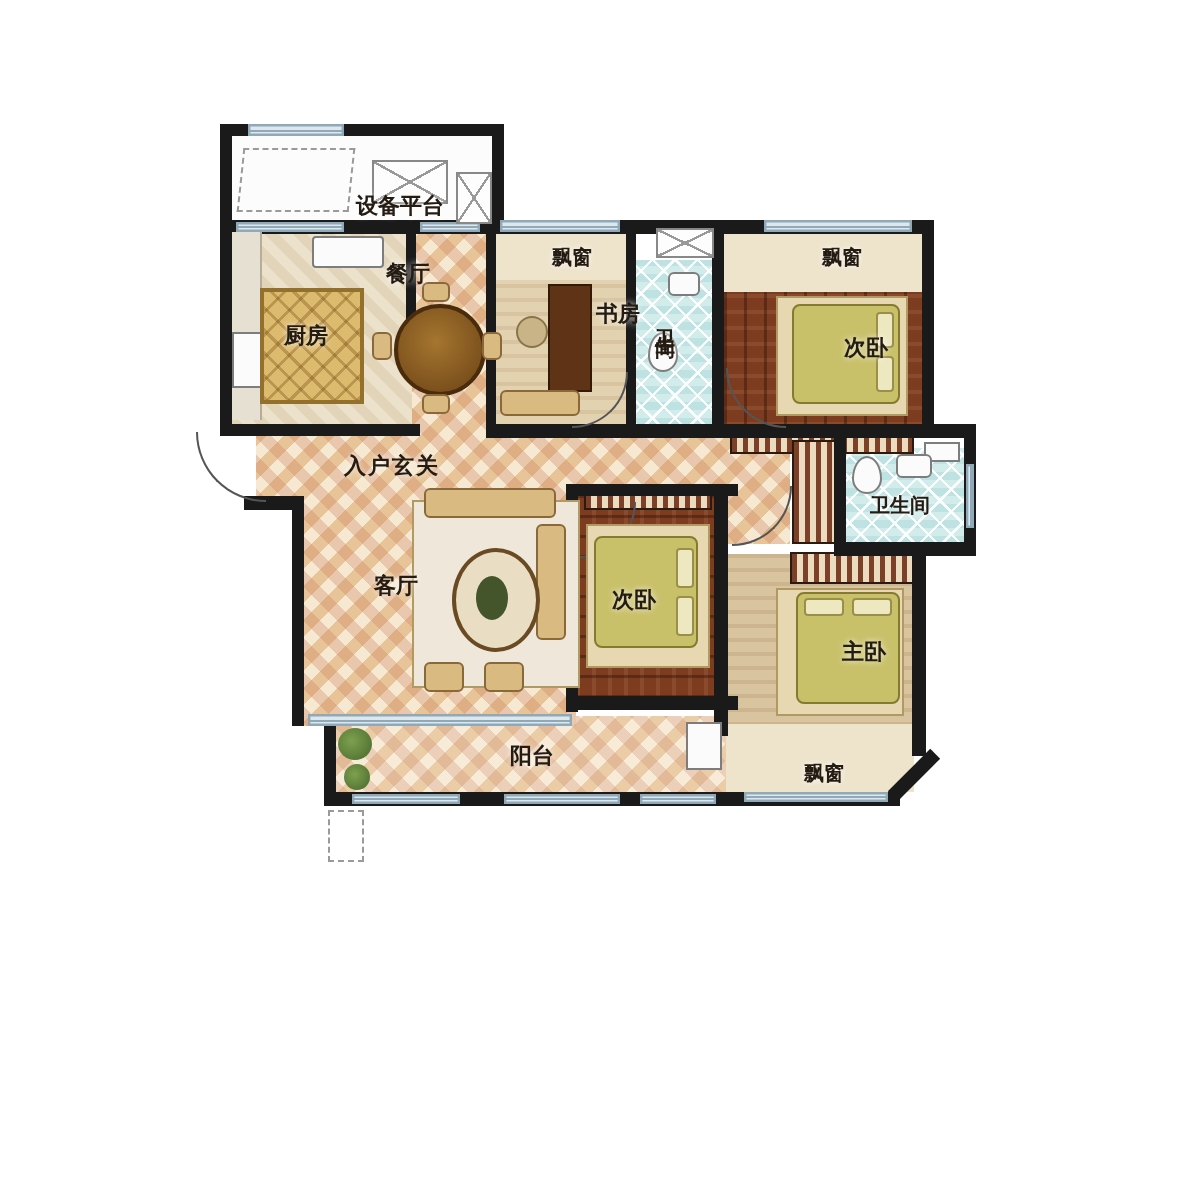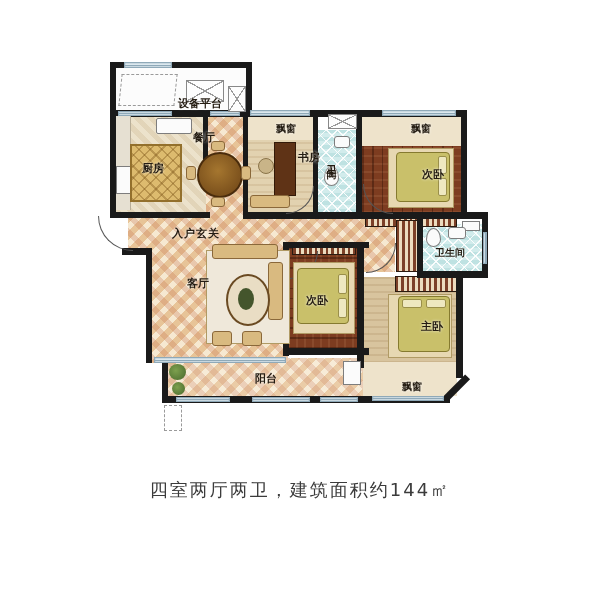--- a/index.html
+++ b/index.html
@@ -179,22 +179,21 @@
 
   <span class="lbl" style="left:200px;top:103px;font-size:11px;">设备平台</span>
   <span class="lbl" style="left:153px;top:168px;font-size:11px;">厨房</span>
   <span class="lbl" style="left:204px;top:137px;font-size:11px;">餐厅</span>
   <span class="lbl" style="left:286px;top:129px;font-size:10px;">飘窗</span>
   <span class="lbl" style="left:309px;top:157px;font-size:11px;">书房</span>
   <span class="lbl lbl-v" style="left:331px;top:160px;font-size:10px;">卫生间</span>
   <span class="lbl" style="left:421px;top:129px;font-size:10px;">飘窗</span>
   <span class="lbl" style="left:433px;top:174px;font-size:11px;">次卧</span>
   <span class="lbl" style="left:196px;top:233px;font-size:11px;letter-spacing:1px;">入户玄关</span>
-  <span class="lbl" style="left:198px;top:283px;font-size:11px;">客厅</span>
+  <span class="lbl" style="left:198px;top:293px;font-size:11px;">客厅</span>
   <span class="lbl" style="left:317px;top:300px;font-size:11px;">次卧</span>
   <span class="lbl" style="left:450px;top:253px;font-size:10px;">卫生间</span>
   <span class="lbl" style="left:432px;top:326px;font-size:11px;">主卧</span>
   <span class="lbl" style="left:266px;top:378px;font-size:11px;">阳台</span>
   <span class="lbl" style="left:412px;top:387px;font-size:10px;">飘窗</span>
 
-  <div class="caption" style="top:478px;font-size:18px;letter-spacing:2px;">四室两厅两卫，建筑面积约144㎡</div>
 
 </div>
 
 </body></html>

